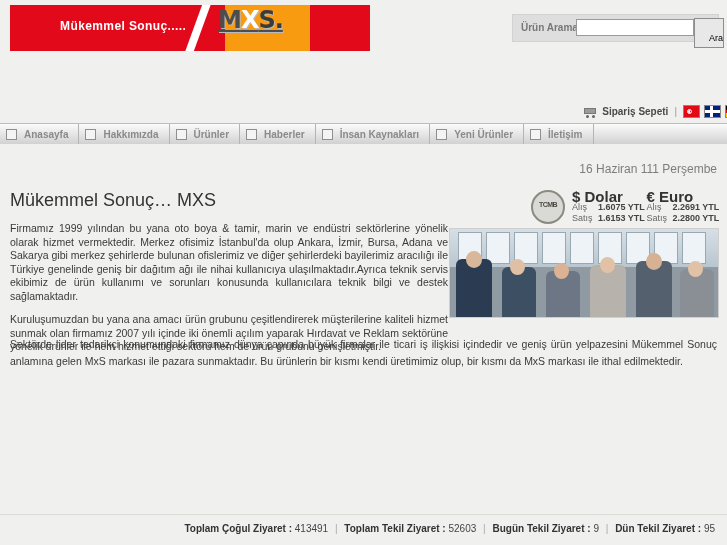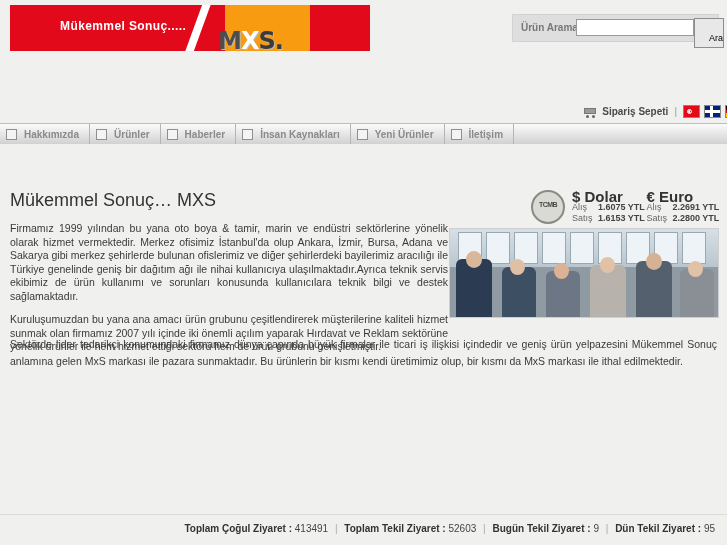--- a/index.html
+++ b/index.html
@@ -14,21 +14,21 @@
 
   
   .header{position:absolute;left:0;top:0;width:727px;height:104px;background:#f0f0ee;}
   .logo{position:absolute;left:10px;top:5px;width:360px;height:46px;
         background:#e2091b;overflow:hidden;}
   .logo-slogan{position:absolute;left:50px;top:14px;color:#ffffff;font-size:12px;
         font-weight:bold;letter-spacing:.4px;white-space:nowrap;}
   .logo-orange{position:absolute;left:215px;top:0;width:85px;height:46px;background:#f99b10;}
   .logo-slash{position:absolute;left:195px;top:-8px;width:8px;height:64px;background:#ffffff;
         transform:rotate(20deg);transform-origin:top left;}
-  .logo-mark{position:absolute;left:208px;top:22px;font-size:24px;font-weight:bold;
+  .logo-mark{position:absolute;left:208px;top:1px;font-size:24px;font-weight:bold;
         font-family:"DejaVu Sans",sans-serif;color:#4d4d4d;letter-spacing:-1px;
         text-shadow:1px 1px 0 #bbb;text-decoration:underline;}
   .logo-mark .x{color:#ffffff;}
   .logo-mark .s{color:#3b3b3b;}
 
   .searchbox{position:absolute;left:512px;top:14px;width:205px;height:26px;
         background:#dedede;border:1px solid #d2d2d2;}
   .searchbox .lbl{position:absolute;left:8px;top:7px;color:#777;font-size:10px;font-weight:bold;}
   .searchbox input{position:absolute;left:63px;top:4px;width:112px;height:15px;
         border:1px solid #9a9a9a;background:#fff;font-size:10px;padding:0 2px;}
@@ -149,20 +149,24 @@
       <span class="flag flag-tr"></span>
       <span class="flag flag-gb"></span>
       <span class="flag flag-de"></span>
       <span class="flag flag-sa"></span>
     </div>
   </div>
 
   <div class="nav">
     <div class="nav-item">
       <span class="box"></span>
+      <span class="txt">Anasayfa</span>
+    </div>
+    <div class="nav-item">
+      <span class="box"></span>
       <span class="txt">Hakkımızda</span>
     </div>
     <div class="nav-item">
       <span class="box"></span>
       <span class="txt">Ürünler</span>
     </div>
     <div class="nav-item">
       <span class="box"></span>
       <span class="txt">Haberler</span>
     </div>
@@ -176,20 +180,21 @@
     </div>
     <div class="nav-item">
       <span class="box"></span>
       <span class="txt">İletişim</span>
     </div>
     <div class="nav-tail"></div>
   </div>
 
   <div class="content">
 
+    <div class="dateline">16 Haziran 111 Perşembe</div>
     <div class="page-title">Mükemmel Sonuç… MXS</div>
 
     <div class="rates">
       <div class="tcmb"></div>
       <div class="rate-col">
         <div class="ttl">$ Dolar</div>
         <div class="row"><span>Alış</span><span>1.6075 YTL</span></div>
         <div class="row"><span>Satış</span><span>1.6153 YTL</span></div>
       </div>
       <div class="rate-col">

